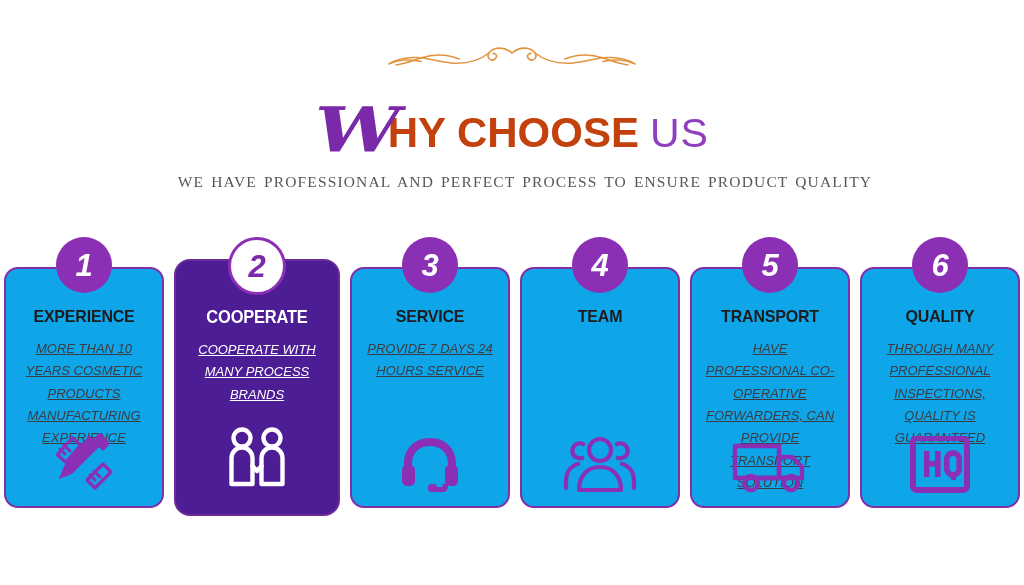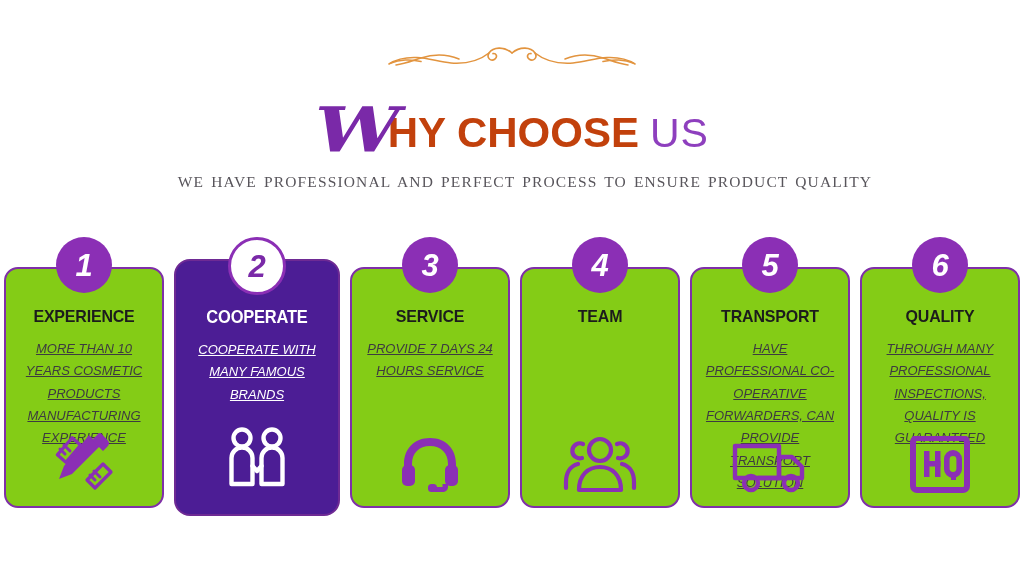--- a/index.html
+++ b/index.html
@@ -104,21 +104,21 @@
   }
 
   .card {
     position: absolute;
     left: 0;
     top: 30px;
     width: 160px;
     height: 241px;
     border: 2px solid #7F2FA8;
     border-radius: 14px;
-    background: #84cc16;
+    background: #0ea5e9;
     padding: 38px 11px 10px 11px;
   }
 
   
   .card-wrap.active { width: 166px; }
 
   .card-wrap.active .card {
     top: 22px;
     width: 166px;
     height: 257px;
@@ -253,21 +253,21 @@
         </div>
       </div>
       <div class="badge">
         <span class="badge-num">1</span>
       </div>
     </div>
 
     <div class="card-wrap active">
       <div class="card">
         <div class="card-title">COOPERATE</div>
-        <div class="card-desc">COOPERATE WITH MANY FAMOUS BRANDS</div>
+        <div class="card-desc">COOPERATE WITH MANY PROCESS BRANDS</div>
         <div class="icon-slot">
           <svg width="76" height="70" viewBox="0 0 76 70">
             <g fill="none" stroke="#ffffff" stroke-width="4.4">
               <circle cx="23" cy="12" r="8.5"></circle>
               <circle cx="53" cy="12" r="8.5"></circle>
               <path d="M12.5 32 a10.5 10.5 0 0 1 21 0 v26 h-21 z" stroke-linejoin="round"></path>
               <path d="M42.5 32 a10.5 10.5 0 0 1 21 0 v26 h-21 z" stroke-linejoin="round"></path>
             </g>
             <path d="M33.5 40 L38 45 L42.5 40" fill="none" stroke="#ffffff" stroke-width="4.4" stroke-linecap="round" stroke-linejoin="round"></path>
           </svg>

